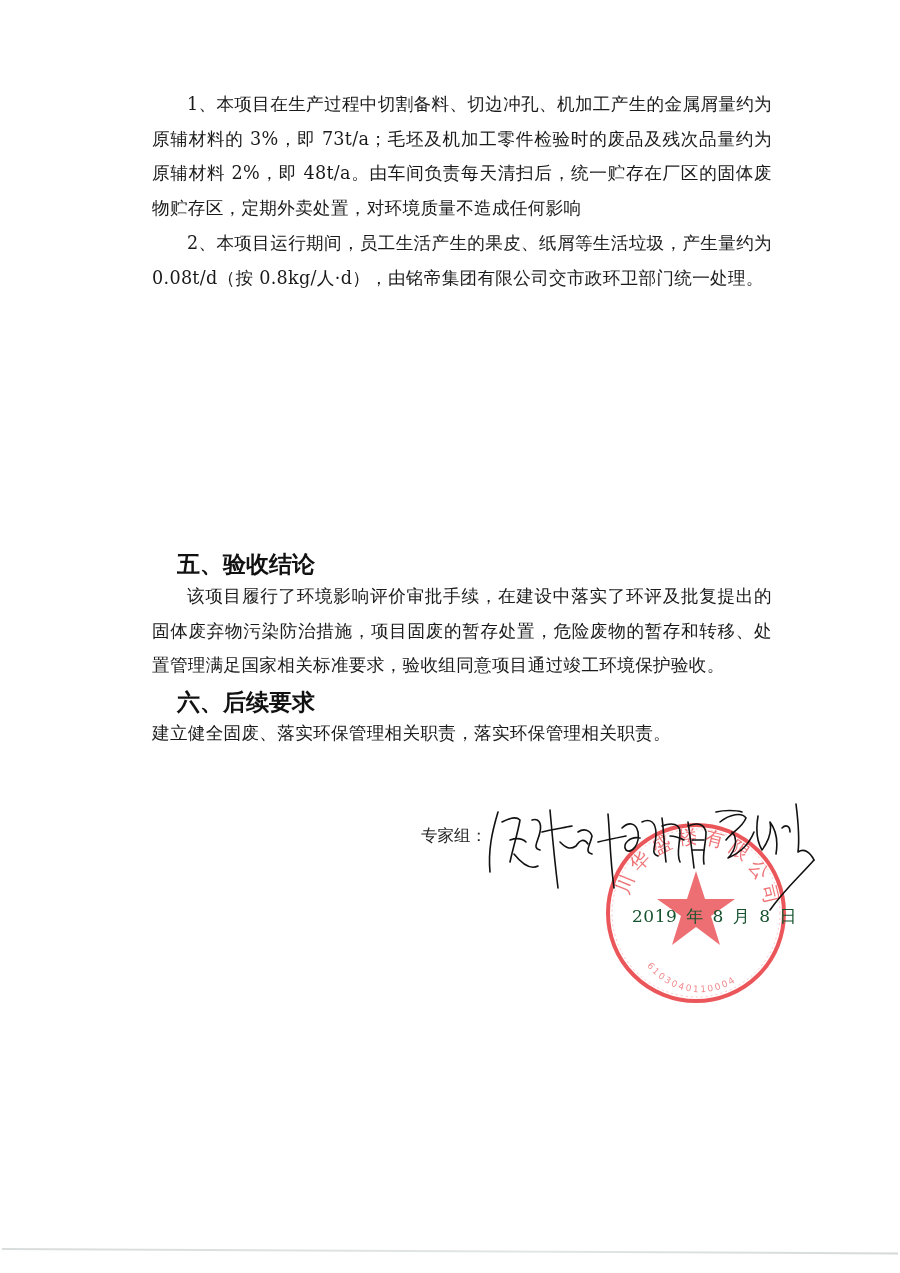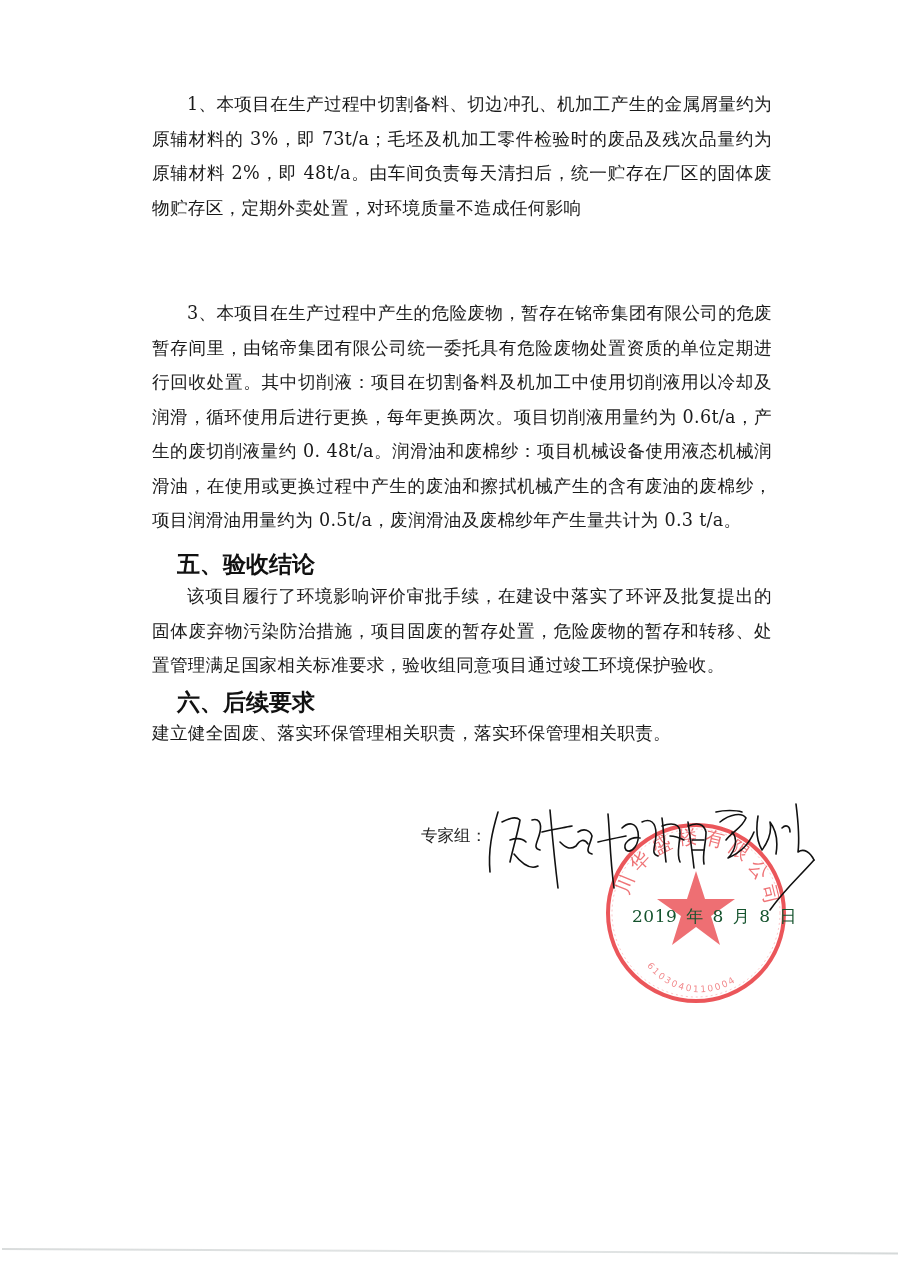--- a/index.html
+++ b/index.html
@@ -99,22 +99,22 @@
       transform-origin: left center;
     }
   </style>
 </head>
 <body>
 
 <div class="page">
 
   <p id="p1" class="body-text indent">1、本项目在生产过程中切割备料、切边冲孔、机加工产生的金属屑量约为原辅材料的 3%，即 73t/a；毛坯及机加工零件检验时的废品及残次品量约为原辅材料 2%，即 48t/a。由车间负责每天清扫后，统一贮存在厂区的固体废物贮存区，定期外卖处置，对环境质量不造成任何影响</p>
 
+  <p id="p2" class="body-text indent">2、本项目运行期间，员工生活产生的果皮、纸屑等生活垃圾，产生量约为 0.08t/d（按 0.8kg/人·d），由铭帝集团有限公司交市政环卫部门统一处理。</p>
 
-  <p id="p3" class="body-text indent">3、本项目在生产过程中产生的危险废物，暂存在铭帝集团有限公司的危废暂存间里，由铭帝集团有限公司统一委托具有危险废物处置资质的单位定期进行回收处置。其中切削液：项目在切割备料及机加工中使用切削液用以冷却及润滑，循环使用后进行更换，每年更换两次。项目切削液用量约为 0.6t/a，产生的废切削液量约 0. 48t/a。润滑油和废棉纱：项目机械设备使用液态机械润滑油，在使用或更换过程中产生的废油和擦拭机械产生的含有废油的废棉纱，项目润滑油用量约为 0.5t/a，废润滑油及废棉纱年产生量共计为 0.3 t/a。</p>
 
   <h3 id="h5" class="heading">五、验收结论</h3>
   <p id="p5" class="body-text indent">该项目履行了环境影响评价审批手续，在建设中落实了环评及批复提出的固体废弃物污染防治措施，项目固废的暂存处置，危险废物的暂存和转移、处置管理满足国家相关标准要求，验收组同意项目通过竣工环境保护验收。</p>
 
   <h3 id="h6" class="heading">六、后续要求</h3>
   <p id="p6" class="body-text" style="left:152px;">建立健全固废、落实环保管理相关职责，落实环保管理相关职责。</p>
 
   <div class="signature-block">
 
     <svg class="stamp" viewBox="0 0 184 184" xmlns="http://www.w3.org/2000/svg">

